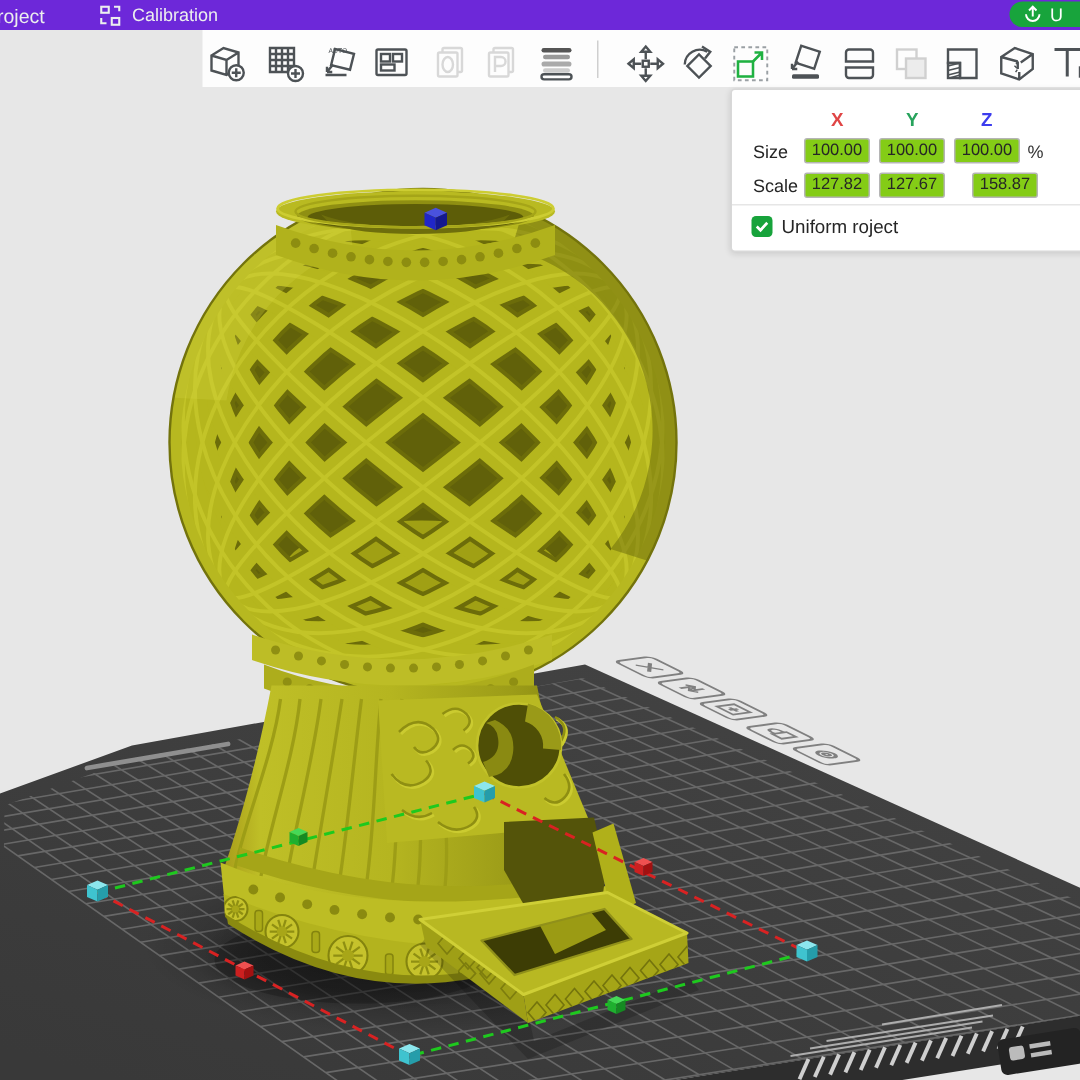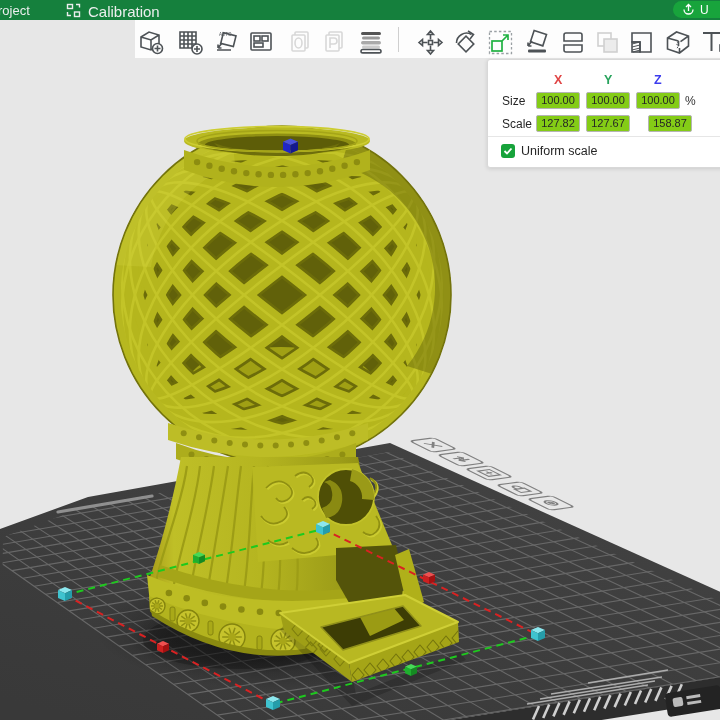--- a/index.html
+++ b/index.html
@@ -1,15 +1,15 @@
 <!DOCTYPE html>
 <html><head><meta charset="utf-8">
 <style>
 html,body{margin:0;padding:0;width:720px;height:720px;overflow:hidden;background:#e7e7e7;font-family:"Liberation Sans",sans-serif;}
-#topbar{position:absolute;left:0;top:0;width:720px;height:20px;background:#15803d;z-index:30;color:#eceeee;}
+#topbar{position:absolute;left:0;top:0;width:720px;height:20px;background:#6d28d9;z-index:30;color:#eceeee;}
 #toolbar{position:absolute;left:135px;top:20px;width:585px;height:38px;background:#fdfdfd;z-index:20;}
 #panel{position:absolute;left:487px;top:59px;width:246px;height:107px;background:#ffffff;border:1px solid #d8d8d8;border-radius:3px;box-shadow:0 1px 4px rgba(0,0,0,0.12);z-index:25;font-size:12px;color:#333;}
 .ibox{position:absolute;width:42px;height:15px;border:1px solid #b5b5b5;border-radius:2px;font-size:11px;color:#262626;text-align:center;line-height:15px;background:#84cc16;}
 .axl{position:absolute;top:13px;font-size:12.5px;font-weight:bold;}
 .rowlab{position:absolute;left:14px;font-size:12px;color:#262626;}
 </style></head><body>
 <svg id="scene" width="720" height="720" viewBox="0 0 720 720">
 <defs>
 <clipPath id="plateclip">
         <path d="M0,529 L88,497 L390,443 L860,655 L280,747 L0,747 Z"></path>
@@ -456,21 +456,21 @@
       <polygon points="7.5,-0.8999999999999999 15,-4.2 15,4.2 7.5,7.5" fill="#14188f"></polygon>
     </g>
 </svg>
 <div id="topbar">
  <div style="position:absolute;left:-2px;top:3px;font-size:13px;">roject</div>
  <svg style="position:absolute;left:66px;top:3px" width="15" height="15" viewBox="0 0 15 15" stroke="#eceeee" fill="none" stroke-width="1.4">
       <rect x="1.5" y="1.5" width="5" height="4"></rect>
       <rect x="8.5" y="9" width="5" height="4.5"></rect>
       <path d="M10,1.5 h3.5 v3 M1.5,9 v3.5 h3.5"></path>
     </svg>
- <div style="position:absolute;left:88px;top:3px;font-size:15px;">Calibration</div>
+ <div style="position:absolute;left:88px;top:3px;font-size:12px;">Calibration</div>
  <div style="position:absolute;left:673px;top:1px;width:60px;height:17px;background:#18a43c;border-radius:9px;">
    <svg style="position:absolute;left:9px;top:2px" width="13" height="13" viewBox="0 0 13 13" stroke="#fff" fill="none" stroke-width="1.3">
         <path d="M6.5,8 V2 M4,4 L6.5,1.5 L9,4"></path>
         <path d="M2,6.5 a4.5,4.5 0 0 0 9,0"></path>
       </svg>
    <div style="position:absolute;left:27px;top:1.5px;color:#fff;font-size:12px;">U</div>
  </div>
 </div>
 <div id="toolbar">
     <svg style="position:absolute;left:3px;top:9px" width="27" height="27" viewBox="0 0 27 27" fill="none" stroke="#4d5256" stroke-width="1.6">
@@ -567,13 +567,13 @@
  <div style="position:absolute;left:197px;top:34px;font-size:12px;">%</div>
  <div class="ibox" style="left:48px;top:55px;">127.82</div>
  <div class="ibox" style="left:98px;top:55px;">127.67</div>
  <div class="ibox" style="left:160px;top:55px;">158.87</div>
  <div style="position:absolute;left:197px;top:57px;font-size:12px;margin-left:48px;">mm</div>
  <div style="position:absolute;left:0px;top:76px;width:246px;height:1px;background:#e6e6e6;"></div>
  <div style="position:absolute;left:13px;top:84px;width:14px;height:14px;background:#17a33b;border-radius:3px;"></div>
  <svg style="position:absolute;left:15px;top:86px" width="10" height="10" viewBox="0 0 10 10">
       <path d="M1.5,5 L4,7.5 L8.5,2.5" stroke="#fff" stroke-width="1.8" fill="none"></path>
     </svg>
- <div style="position:absolute;left:33px;top:84px;font-size:12.5px;color:#262626;">Uniform scale</div>
+ <div style="position:absolute;left:33px;top:84px;font-size:12.5px;color:#262626;">Uniform roject</div>
 </div>
 </body></html>

